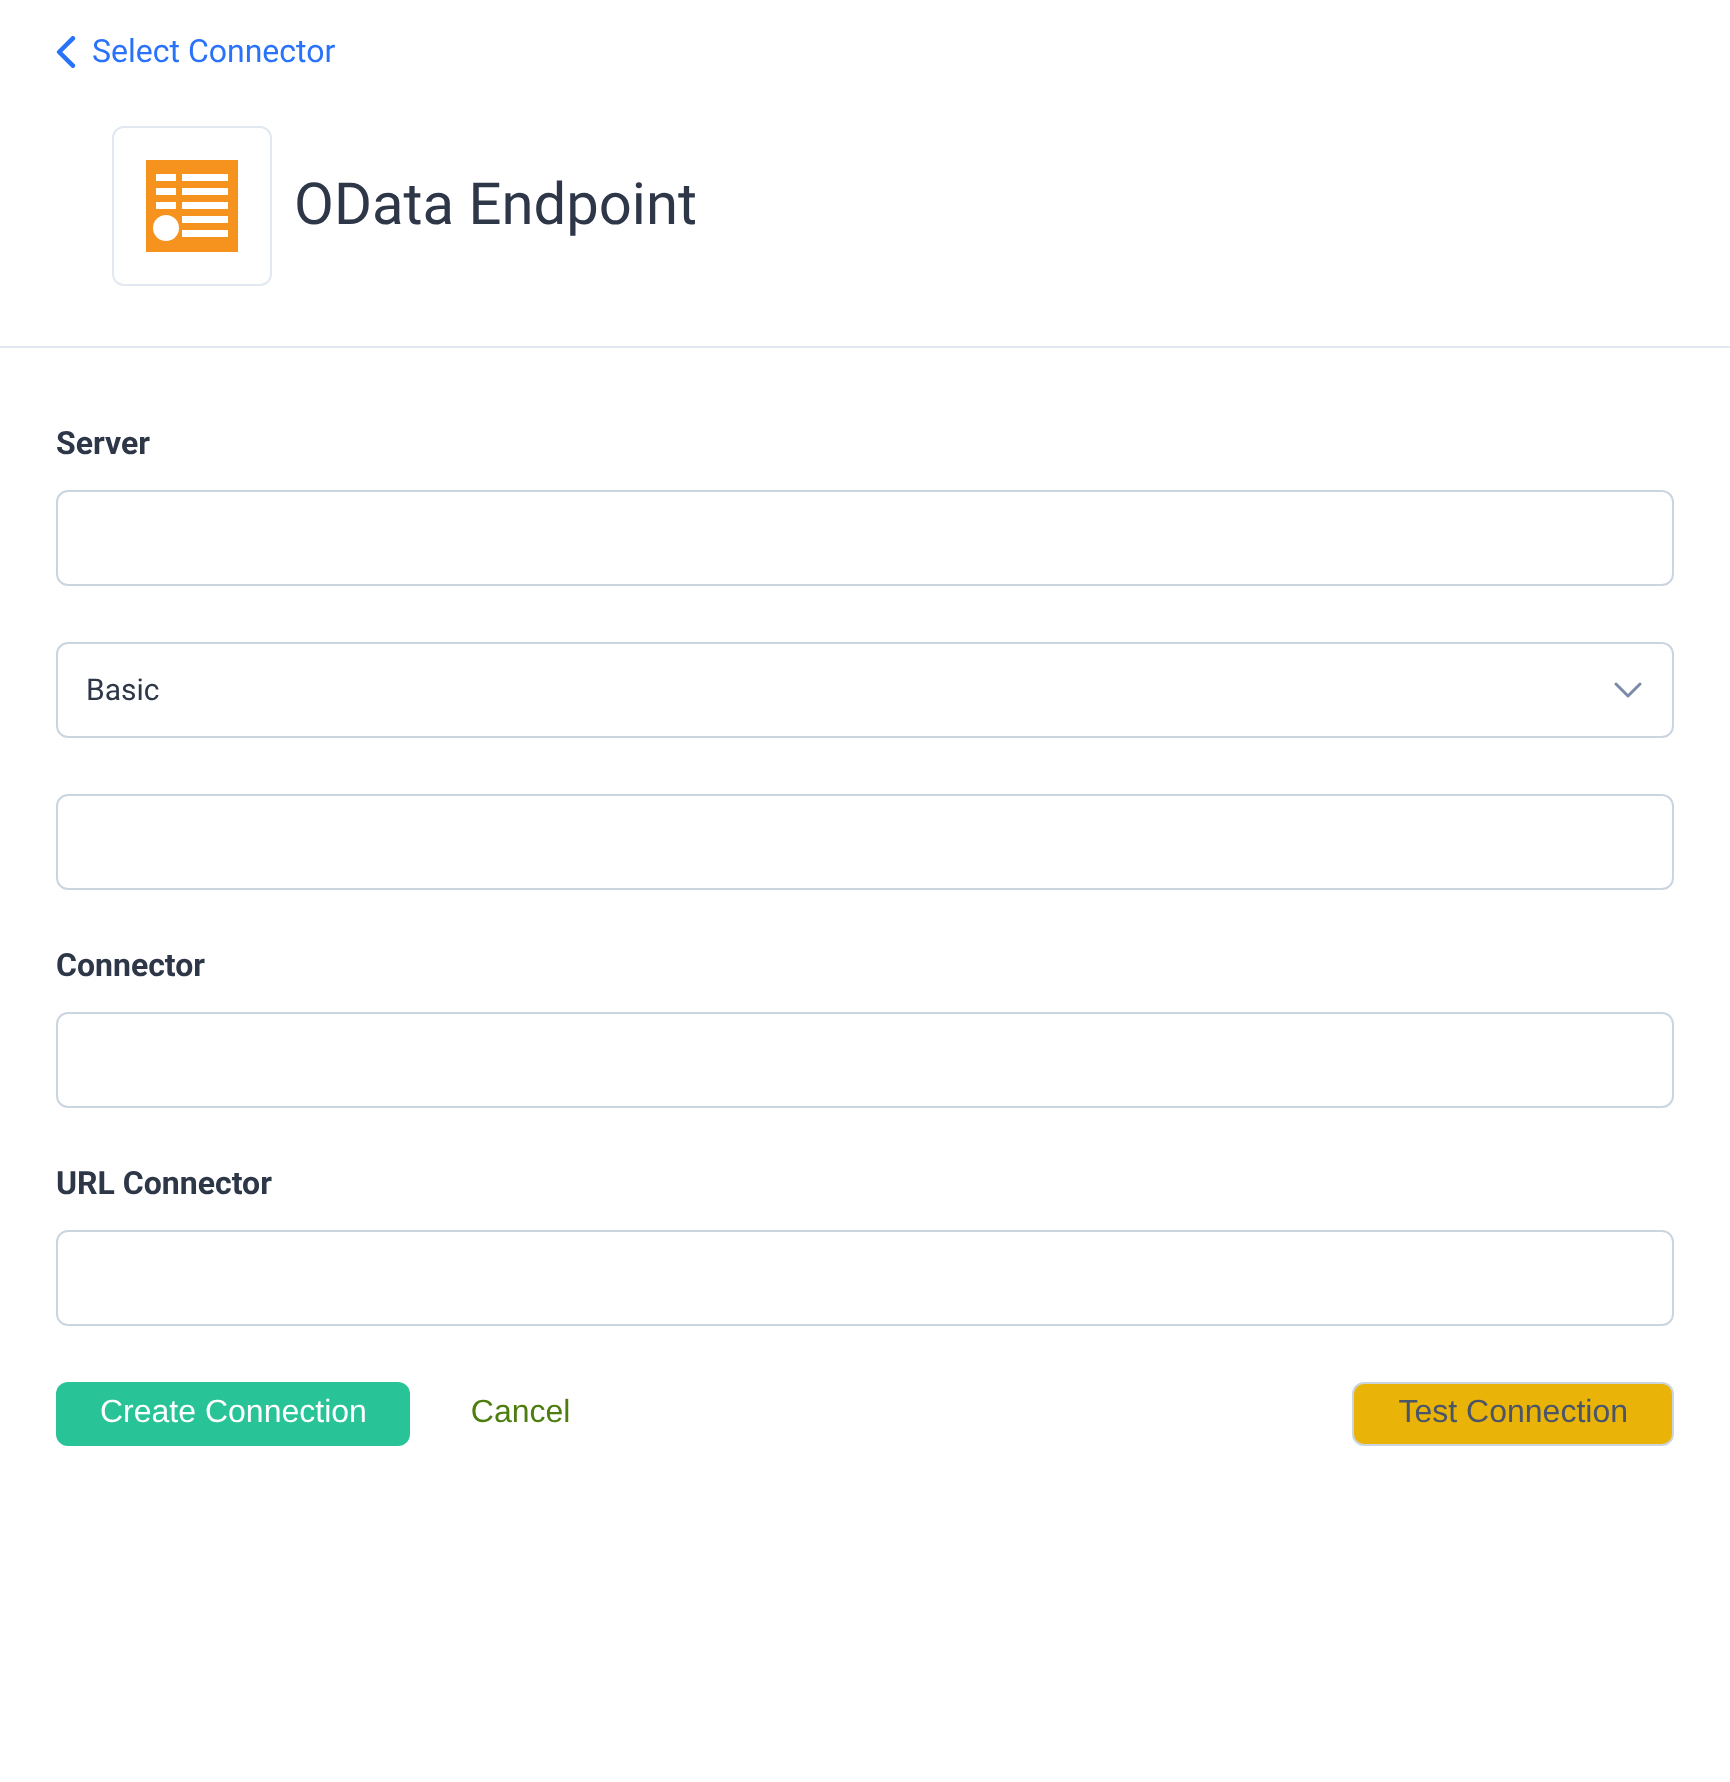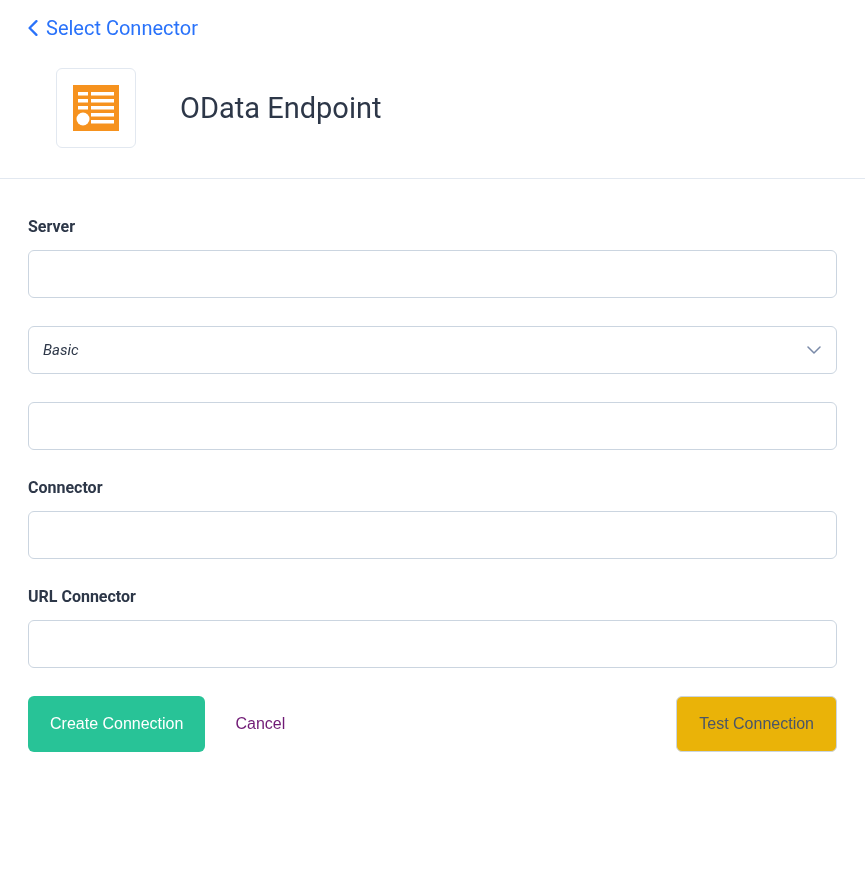--- a/index.html
+++ b/index.html
@@ -13,33 +13,33 @@
       color: #2d3748;
       width: 865px;
     }
     .header-section {
       padding: 16px 28px 30px 28px;
     }
     .back-link {
       display: inline-flex;
       align-items: center;
       color: #2972fa;
-      font-size: 20px;
+      font-size: 16px;
       cursor: pointer;
       gap: 8px;
       margin-bottom: 28px;
     }
     .back-link svg {
       width: 10px;
       height: 16px;
     }
     .title-row {
       display: flex;
       align-items: center;
-      gap: 44px;
+      gap: 11px;
       padding-left: 28px;
     }
     .connector-icon-box {
       width: 80px;
       height: 80px;
       border: 1px solid #e2e8f0;
       border-radius: 6px;
       display: flex;
       align-items: center;
       justify-content: center;
@@ -91,55 +91,54 @@
       border: 1px solid #cbd5e0;
       border-radius: 6px;
       padding: 0 62px 0 14px;
       font-size: 15px;
       background: #fff;
       color: #2d3748;
       appearance: none;
       cursor: pointer;
       display: flex;
       align-items: center;
-      font-style: italic;
     }
     .select-chevron {
       position: absolute;
       right: 16px;
       top: 50%;
       transform: translateY(-50%);
       pointer-events: none;
       color: #7a8aa8;
     }
     .button-row {
       display: flex;
       align-items: center;
       gap: 24px;
       margin-top: 12px;
     }
     .btn {
-      height: 56px;
+      height: 32px;
       padding: 0 22px;
       border-radius: 6px;
       font-size: 16px;
       cursor: pointer;
       border: none;
       display: inline-flex;
       align-items: center;
       justify-content: center;
     }
     .btn-primary {
       background: #28c397;
       color: #fff;
       font-weight: 500;
     }
     .btn-link {
       background: transparent;
-      color: #701a75;
+      color: #4d7c0f;
       padding: 0 6px;
     }
     .btn-outline {
       background: #eab308;
       color: #4a5568;
       border: 1px solid #cbd5e0;
     }
     .spacer {
       flex: 1;
     }

